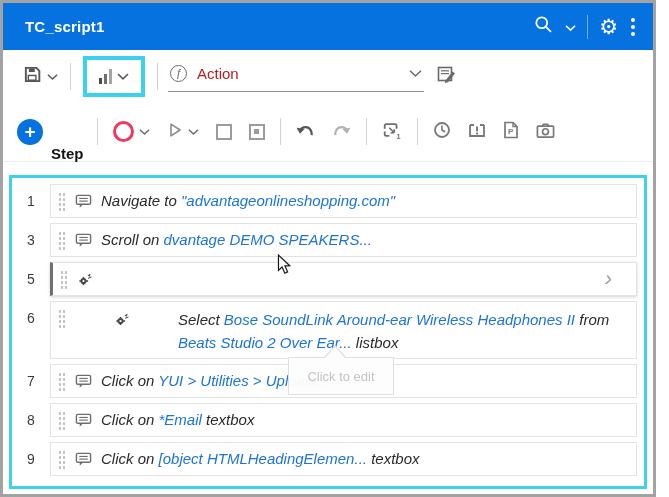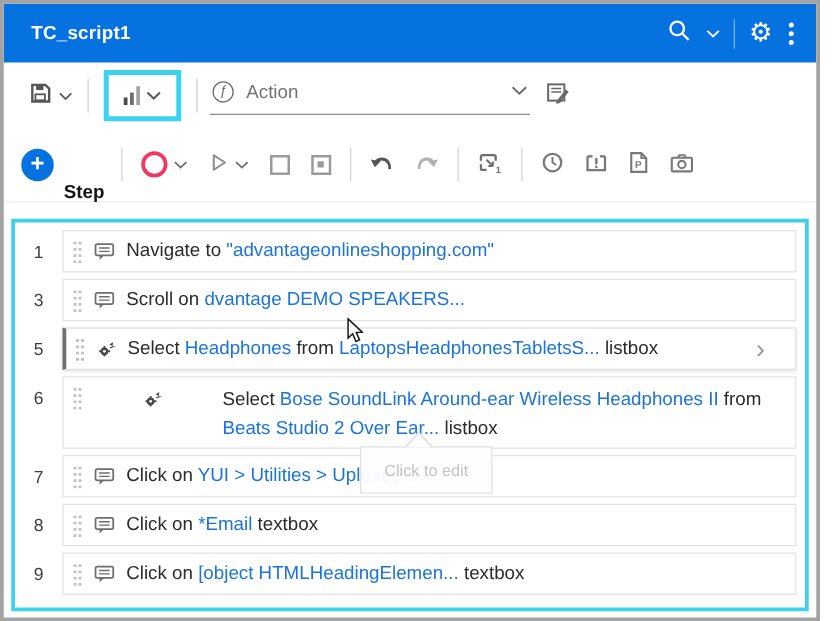--- a/index.html
+++ b/index.html
@@ -19,37 +19,37 @@
   .vsep{width:1px;height:27px;background:#d2d2d2;}
   .icon-btn{display:flex;align-items:center;gap:5px;background:none;border:none;padding:2px;cursor:default;}
   .hl-box{border:4px solid var(--accent-cyan,#3ed1ed);display:flex;align-items:center;gap:9px;padding:7px 10px;margin:0 2px;}
   .bars{display:flex;align-items:flex-end;gap:2px;height:15px;}
   .bars i{width:3px;display:block;}
   .bars .b1{height:6px;background:#4a4a4a;}
   .bars .b2{height:10px;background:#6e6e6e;}
   .bars .b3{height:15px;background:#a4a4a4;}
   .action-dd{display:flex;align-items:center;gap:10px;width:252px;border-bottom:1px solid #8f8f8f;padding:4px 2px 9px 2px;}
   .circle-f{width:17px;height:17px;border:1.5px solid #6a6a6a;border-radius:50%;color:#6a6a6a;font-style:italic;font-size:11px;display:flex;align-items:center;justify-content:center;box-sizing:border-box;}
-  .action-label{flex:1;color:#737373;font-size:15px;}
+  .action-label{flex:1;color:#b91c1c;font-size:15px;}
 
   
   .toolbar2{height:60px;display:flex;align-items:center;gap:13px;padding-left:14px;border-bottom:1px solid #ededed;box-sizing:border-box;}
   .step-btn{display:flex;align-items:center;gap:8px;background:none;border:none;padding:0;}
   .plus-circle{width:26px;height:26px;border-radius:50%;background:var(--header-blue,#0672e0);color:#fff;font-size:19px;font-weight:bold;display:flex;align-items:center;justify-content:center;line-height:1;}
   .step-label{font-weight:bold;font-size:15px;color:#141414;margin-top:44px;}
   .rec-circle{width:15px;height:15px;border:3px solid var(--record-red,#ee3a63);border-radius:50%;}
   .stop-sq{width:12px;height:12px;border:2px solid #9b9b9b;}
   .rec-sq{width:12px;height:12px;border:2px solid #9b9b9b;display:flex;align-items:center;justify-content:center;}
   .rec-sq i{width:5px;height:5px;background:#9b9b9b;display:block;}
 
   
   .panel{position:absolute;left:6px;right:6px;top:172px;bottom:5px;border:3px solid var(--accent-cyan,#3ed1ed);background:#fff;box-sizing:border-box;padding-top:6px;overflow:hidden;}
   .row{display:flex;margin:0 7px 5px 0;}
   .row-num{width:38px;flex:none;text-align:center;font-size:14px;color:#3c3c3c;padding-top:9px;}
-  .row-box{flex:1;border:1px solid #e3e3e3;background:#fff;display:flex;align-items:center;gap:9px;padding:4px 20px 4px 7px;min-height:34px;box-sizing:border-box;}
+  .row-box{flex:1;border:1px solid #e3e3e3;background:#fff;display:flex;align-items:center;gap:9px;padding:4px 20px 4px 7px;min-height:34px;box-sizing:border-box;font-style:italic;}
   .row-box.selected{border-left:3px solid #6f6f6f;box-shadow:0 1px 3px rgba(0,0,0,.18);}
   .row-box.tall{min-height:58px;align-items:flex-start;padding-top:7px;gap:48px;}
   .row-box.tall .row-icon{margin-top:3px;}
   .drag-dots{width:8px;height:19px;flex:none;background-image:radial-gradient(circle,#c2c2c2 1.1px,transparent 1.4px);background-size:4px 5px;background-position:0 0;}
   .row-icon{flex:none;display:flex;align-items:center;}
   .row-text{font-size:15px;color:#2b2b2b;line-height:1.5;}
   .link{color:var(--link-blue,#1b74d6);}
   .chev-right{margin-left:auto;color:#9a9a9a;font-size:22px;line-height:1;align-self:center;padding-right:4px;}
 
   
@@ -281,21 +281,20 @@
                 <circle cx="6.5" cy="9" r="3.1" fill="#4a4a4a"></circle>
                 <circle cx="6.5" cy="9" r="1.1" fill="#fff"></circle>
                 <rect x="5.7" y="4.9" width="1.6" height="2" fill="#4a4a4a"></rect>
                 <rect x="5.7" y="11.1" width="1.6" height="2" fill="#4a4a4a"></rect>
                 <rect x="2.4" y="8.2" width="2" height="1.6" fill="#4a4a4a"></rect>
                 <rect x="9.1" y="8.2" width="2" height="1.6" fill="#4a4a4a"></rect>
                 <path d="M10.5 3.5 L13.5 1.5 L13 4.8 Z" fill="#4a4a4a"></path>
                 <line x1="11" y1="6.3" x2="14.5" y2="5" stroke="#4a4a4a" stroke-width="1"></line>
               </svg>
             </span>
-            <span class="row-text"><span>Select </span><span class="link">Headphones</span><span> from </span><span class="link">LaptopsHeadphonesTabletsS...</span><span> listbox</span></span>
             <span class="chev-right">›</span>
           </div>
         </div>
         <div class="row">
           <div class="row-num">6</div>
           <div class="row-box tall">
             <span class="drag-dots"></span>
             <span class="row-icon">
               <svg width="16" height="15" viewBox="0 0 16 15">
                 <circle cx="6.5" cy="9" r="3.1" fill="#4a4a4a"></circle>

